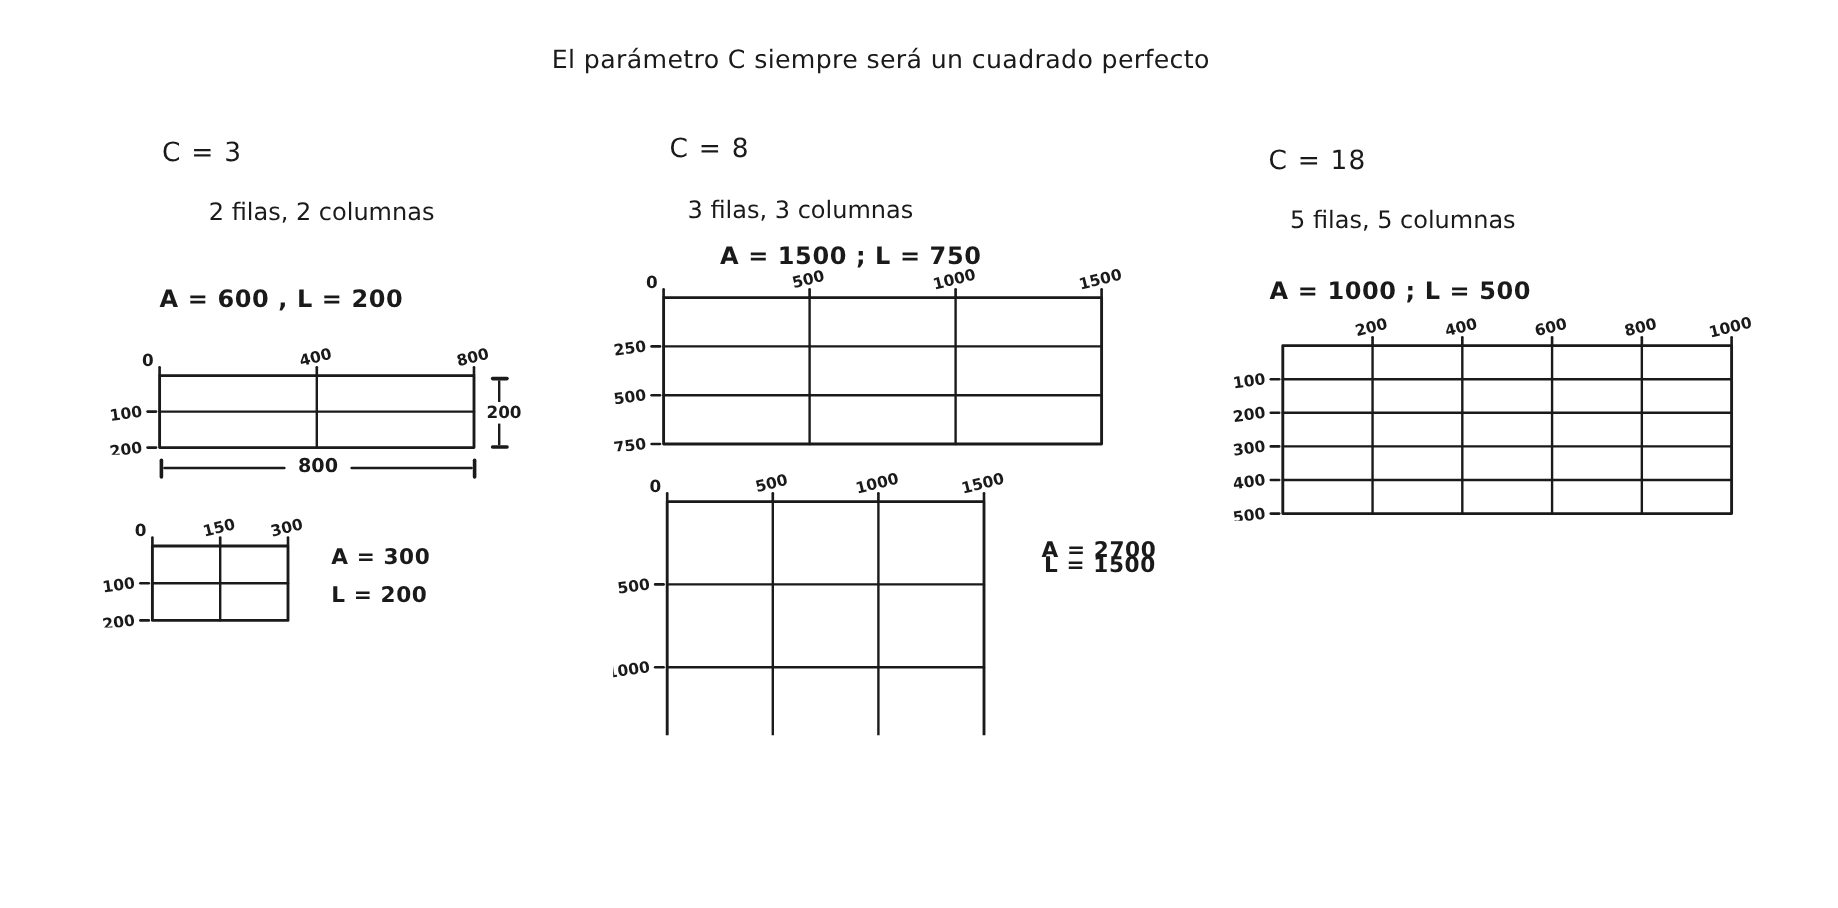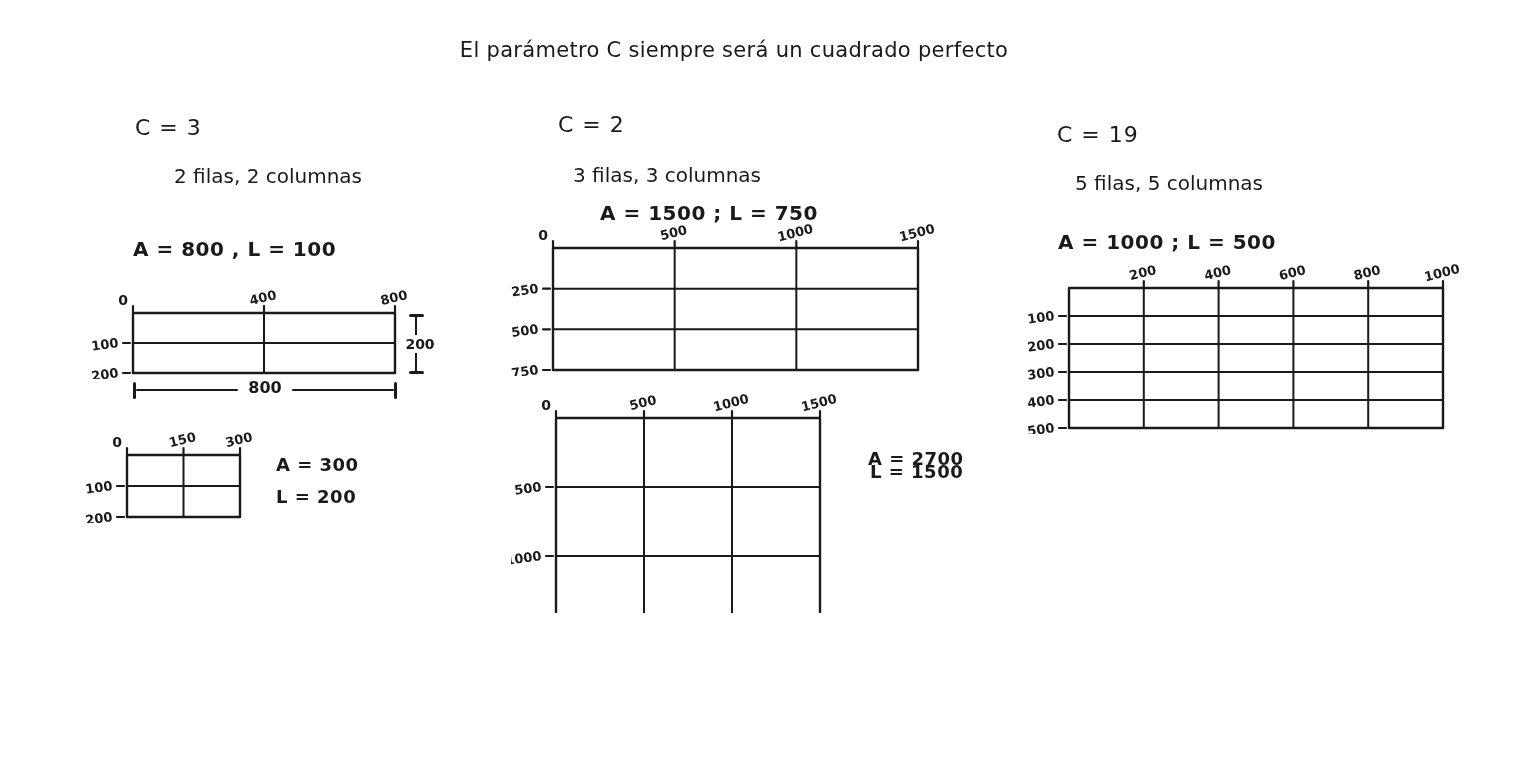--- a/index.html
+++ b/index.html
@@ -43,21 +43,21 @@
 </style>
 </head>
 <body>
 
 <div class="canvas">
 
   <div class="abs title" style="left:94px;top:38px;width:1200px;">El parámetro C siempre será un cuadrado perfecto</div>
 
   <div class="abs c-label" style="left:95px;top:115px;">C = 3</div>
   <div class="abs desc" style="left:134px;top:164px;">2 filas, 2 columnas</div>
-  <div class="abs params" style="left:93px;top:237px;">A = 800 ,   L = 100</div>
+  <div class="abs params" style="left:93px;top:237px;">A = 600 ,   L = 200</div>
 
   <div class="grid-box" style="left:48px;top:285px;"><svg width="351" height="94">
         <rect x="45" y="28" width="262" height="60" fill="none" stroke="#1a1a1a" stroke-width="2.4" stroke-linejoin="round"></rect>
         <line x1="176" y1="28" x2="176" y2="88" stroke="#1a1a1a" stroke-width="2" stroke-linecap="round"></line>
         <line x1="45" y1="58" x2="307" y2="58" stroke="#1a1a1a" stroke-width="2" stroke-linecap="round"></line>
         <line x1="45" y1="21" x2="45" y2="27" stroke="#1a1a1a" stroke-width="2.2" stroke-linecap="round"></line>
         <text x="40" y="20" text-anchor="end" fill="#1a1a1a" font-size="14" font-weight="700" font-family="&quot;DejaVu Sans&quot;,&quot;Liberation Sans&quot;,sans-serif">0</text>
         <line x1="176" y1="21" x2="176" y2="27" stroke="#1a1a1a" stroke-width="2.2" stroke-linecap="round"></line>
         <text x="176" y="17" text-anchor="middle" fill="#1a1a1a" font-size="13" font-weight="700" font-family="&quot;DejaVu Sans&quot;,&quot;Liberation Sans&quot;,sans-serif" transform="rotate(-14 176 17)">400</text>
         <line x1="307" y1="21" x2="307" y2="27" stroke="#1a1a1a" stroke-width="2.2" stroke-linecap="round"></line>
@@ -95,21 +95,21 @@
         <text x="158" y="17" text-anchor="middle" fill="#1a1a1a" font-size="13" font-weight="700" font-family="&quot;DejaVu Sans&quot;,&quot;Liberation Sans&quot;,sans-serif" transform="rotate(-14 158 17)">300</text>
         <line x1="35" y1="59" x2="42" y2="59" stroke="#1a1a1a" stroke-width="2.2" stroke-linecap="round"></line>
         <text x="31" y="63" text-anchor="end" fill="#1a1a1a" font-size="13" font-weight="700" font-family="&quot;DejaVu Sans&quot;,&quot;Liberation Sans&quot;,sans-serif" transform="rotate(-8 31 63)">100</text>
         <line x1="35" y1="90" x2="42" y2="90" stroke="#1a1a1a" stroke-width="2.2" stroke-linecap="round"></line>
         <text x="31" y="94" text-anchor="end" fill="#1a1a1a" font-size="13" font-weight="700" font-family="&quot;DejaVu Sans&quot;,&quot;Liberation Sans&quot;,sans-serif" transform="rotate(-8 31 94)">200</text>
       </svg></div>
 
   <div class="abs annot" style="left:236px;top:448px;">A = 300</div>
   <div class="abs annot" style="left:236px;top:480px;text-align:right;">L = 200</div>
 
-  <div class="abs c-label" style="left:518px;top:112px;">C = 2</div>
+  <div class="abs c-label" style="left:518px;top:112px;">C = 8</div>
   <div class="abs desc" style="left:533px;top:163px;">3 filas, 3 columnas</div>
   <div class="abs params" style="left:560px;top:201px;">A = 1500 ;   L = 750</div>
 
   <div class="grid-box" style="left:468px;top:220px;"><svg width="454" height="156">
         <rect x="45" y="28" width="365" height="122" fill="none" stroke="#1a1a1a" stroke-width="2.4" stroke-linejoin="round"></rect>
         <line x1="166.66666666666669" y1="28" x2="166.66666666666669" y2="150" stroke="#1a1a1a" stroke-width="2" stroke-linecap="round"></line>
         <line x1="288.33333333333337" y1="28" x2="288.33333333333337" y2="150" stroke="#1a1a1a" stroke-width="2" stroke-linecap="round"></line>
         <line x1="45" y1="68.66666666666666" x2="410" y2="68.66666666666666" stroke="#1a1a1a" stroke-width="2" stroke-linecap="round"></line>
         <line x1="45" y1="109.33333333333333" x2="410" y2="109.33333333333333" stroke="#1a1a1a" stroke-width="2" stroke-linecap="round"></line>
         <line x1="45" y1="21" x2="45" y2="27" stroke="#1a1a1a" stroke-width="2.2" stroke-linecap="round"></line>
@@ -146,21 +146,21 @@
         <text x="31" y="101" text-anchor="end" fill="#1a1a1a" font-size="13" font-weight="700" font-family="&quot;DejaVu Sans&quot;,&quot;Liberation Sans&quot;,sans-serif" transform="rotate(-8 31 101)">500</text>
         <line x1="35" y1="166" x2="42" y2="166" stroke="#1a1a1a" stroke-width="2.2" stroke-linecap="round"></line>
         <text x="31" y="170" text-anchor="end" fill="#1a1a1a" font-size="13" font-weight="700" font-family="&quot;DejaVu Sans&quot;,&quot;Liberation Sans&quot;,sans-serif" transform="rotate(-8 31 170)">1000</text>
         <line x1="35" y1="235" x2="42" y2="235" stroke="#1a1a1a" stroke-width="2.2" stroke-linecap="round"></line>
         <text x="31" y="239" text-anchor="end" fill="#1a1a1a" font-size="13" font-weight="700" font-family="&quot;DejaVu Sans&quot;,&quot;Liberation Sans&quot;,sans-serif" transform="rotate(-8 31 239)">1500</text>
       </svg></div>
 
   <div class="abs annot" style="left:828px;top:442px;">A = 2700</div>
   <div class="abs annot" style="left:830px;top:455px;">L = 1500</div>
 
-  <div class="abs c-label" style="left:1017px;top:122px;">C = 19</div>
+  <div class="abs c-label" style="left:1017px;top:122px;">C = 18</div>
   <div class="abs desc" style="left:1035px;top:171px;">5 filas, 5 columnas</div>
   <div class="abs params" style="left:1018px;top:230px;">A = 1000  ;   L = 500</div>
 
   <div class="grid-box" style="left:984px;top:260px;"><svg width="463" height="174">
         <rect x="45" y="28" width="374" height="140" fill="none" stroke="#1a1a1a" stroke-width="2.4" stroke-linejoin="round"></rect>
         <line x1="119.8" y1="28" x2="119.8" y2="168" stroke="#1a1a1a" stroke-width="2" stroke-linecap="round"></line>
         <line x1="194.6" y1="28" x2="194.6" y2="168" stroke="#1a1a1a" stroke-width="2" stroke-linecap="round"></line>
         <line x1="269.4" y1="28" x2="269.4" y2="168" stroke="#1a1a1a" stroke-width="2" stroke-linecap="round"></line>
         <line x1="344.2" y1="28" x2="344.2" y2="168" stroke="#1a1a1a" stroke-width="2" stroke-linecap="round"></line>
         <line x1="45" y1="56" x2="419" y2="56" stroke="#1a1a1a" stroke-width="2" stroke-linecap="round"></line>

